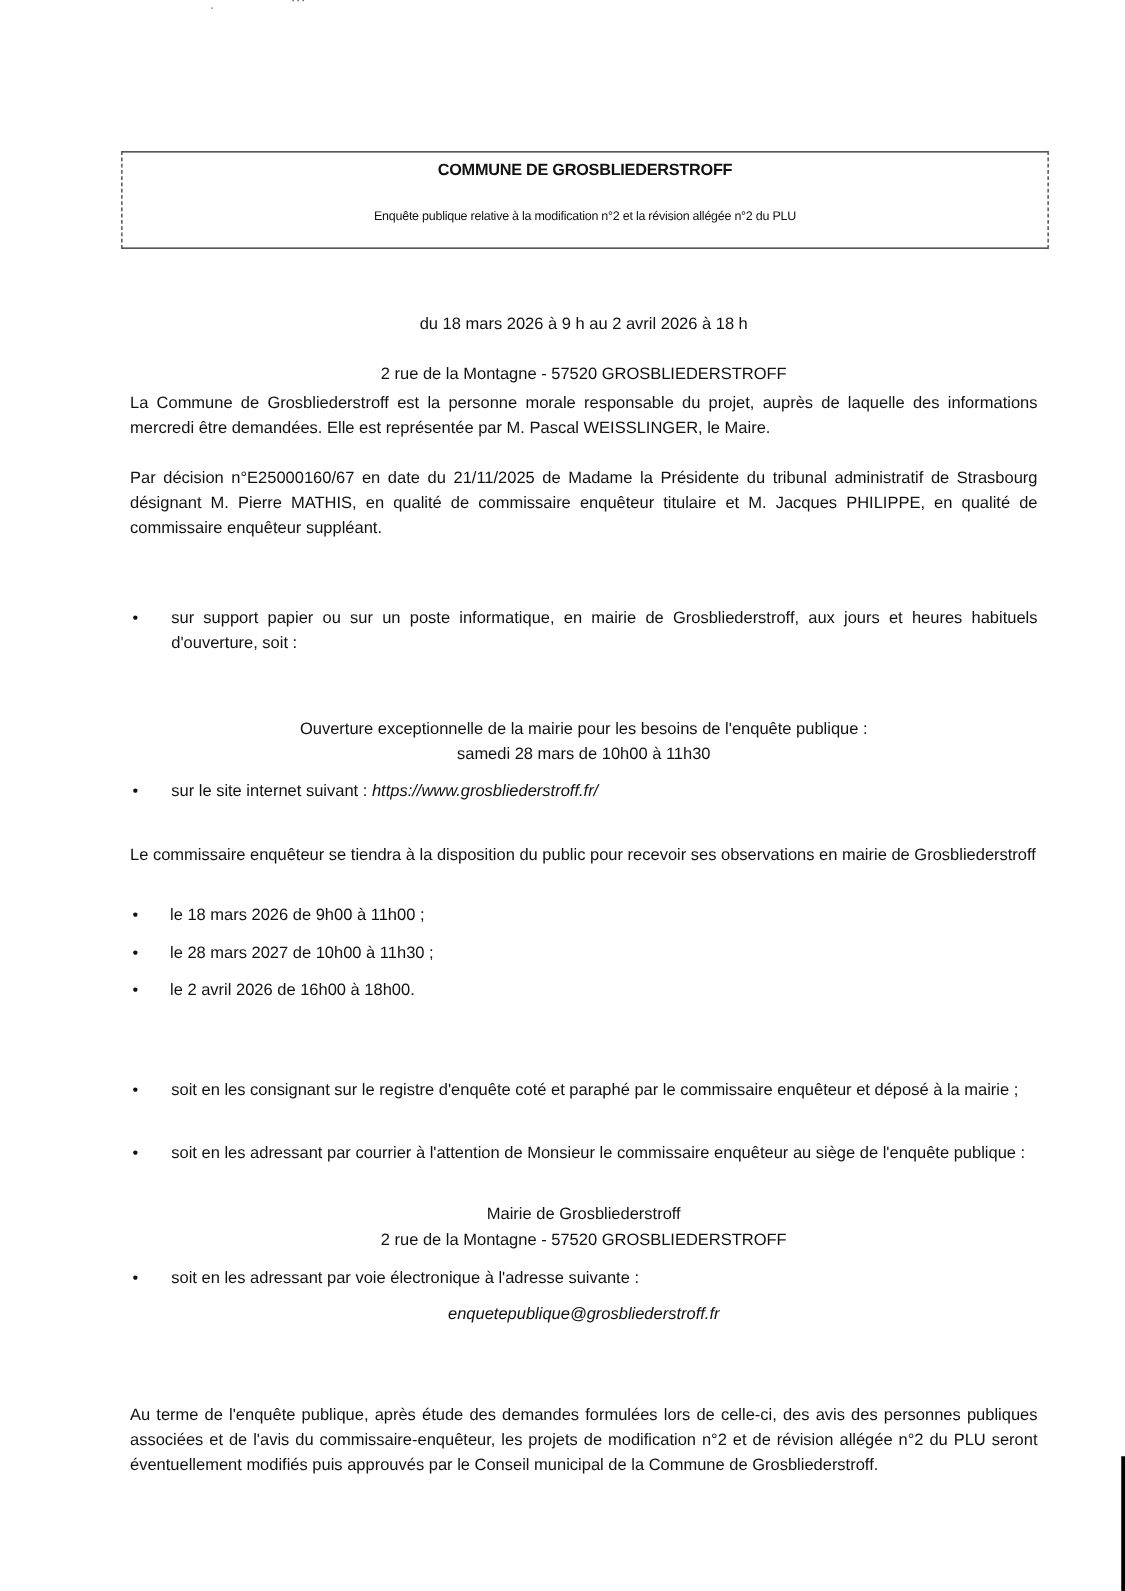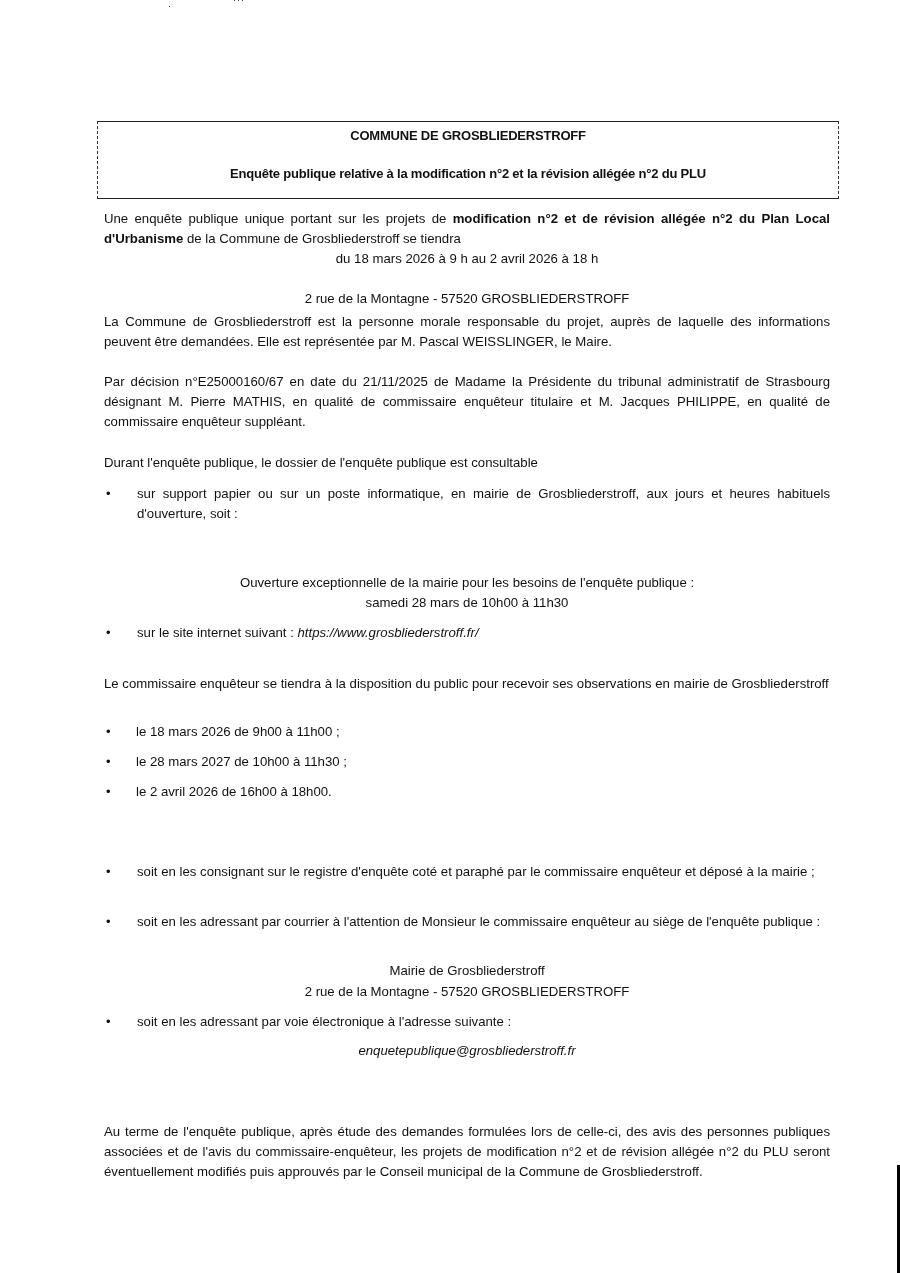--- a/index.html
+++ b/index.html
@@ -13,21 +13,21 @@
     position: absolute; left: 97px; top: 121px; width: 742px; height: 78px;
     border: 1px dashed #333; border-top: 1px solid #222; border-bottom: 1px solid #222;
     box-sizing: border-box;
   }
   .header-title {
     position: absolute; top: 4px; left: 0; right: 0; text-align: center;
     font-weight: bold; font-size: 13px; letter-spacing: -0.2px;
   }
   .header-subtitle {
     position: absolute; top: 42px; left: 0; right: 0; text-align: center;
-    font-weight: bold; font-size: 13px; letter-spacing: -0.2px;
+    font-weight: normal; font-size: 10px; letter-spacing: -0.2px;
   }
   .block { position: absolute; left: 104px; width: 726px; }
   .justify { text-align: justify; text-align-last: left; }
   .center { text-align: center; }
   .bullet-row { position: absolute; left: 104px; width: 726px; }
   .bullet {
     position: absolute; left: 2px; top: 0; width: 10px; font-size: 13px;
   }
   .bullet-text { margin-left: 33px; }
   .it { font-style: italic; }
@@ -45,30 +45,26 @@
   <span class="speck" style="left:169px;top:6px;"></span>
   <span class="speck" style="left:234px;top:0px;"></span>
   <span class="speck" style="left:238px;top:0px;"></span>
   <span class="speck" style="left:242px;top:0px;"></span>
 
   <div class="header-box">
     <div class="header-title">COMMUNE DE GROSBLIEDERSTROFF</div>
     <div class="header-subtitle">Enquête publique relative à la modification n°2 et la révision allégée n°2 du PLU</div>
   </div>
 
-  <div class="block justify" style="top:209px;">
-    <span>Une enquête publique unique portant sur les projets de </span><b>modification n°2 et de révision allégée n°2 du Plan Local d'Urbanisme</b><span> de la Commune de Grosbliederstroff se tiendra</span>
-  </div>
   <div class="block center" style="top:249px;">du 18 mars 2026 à 9 h au 2 avril 2026 à 18 h</div>
   <div class="block center" style="top:289px;">2 rue de la Montagne - 57520 GROSBLIEDERSTROFF</div>
-  <div class="block justify" style="top:312px;">La Commune de Grosbliederstroff est la personne morale responsable du projet, auprès de laquelle des informations peuvent être demandées. Elle est représentée par M. Pascal WEISSLINGER, le Maire.</div>
+  <div class="block justify" style="top:312px;">La Commune de Grosbliederstroff est la personne morale responsable du projet, auprès de laquelle des informations mercredi être demandées. Elle est représentée par M. Pascal WEISSLINGER, le Maire.</div>
 
   <div class="block justify" style="top:372px;">Par décision n°E25000160/67 en date du 21/11/2025 de Madame la Présidente du tribunal administratif de Strasbourg désignant M. Pierre MATHIS, en qualité de commissaire enquêteur titulaire et M. Jacques PHILIPPE, en qualité de commissaire enquêteur suppléant.</div>
 
-  <div class="block" style="top:453px;">Durant l'enquête publique, le dossier de l'enquête publique est consultable</div>
 
   <div class="bullet-row justify" style="top:484px;">
     <span class="bullet">•</span>
     <div class="bullet-text">sur support papier ou sur un poste informatique, en mairie de Grosbliederstroff, aux jours et heures habituels d'ouverture, soit :</div>
   </div>
   <div class="block center" style="top:573px;">Ouverture exceptionnelle de la mairie pour les besoins de l'enquête publique :</div>
   <div class="block center" style="top:593px;">samedi 28 mars de 10h00 à 11h30</div>
 
   <div class="bullet-row" style="top:623px;">
     <span class="bullet">•</span>

